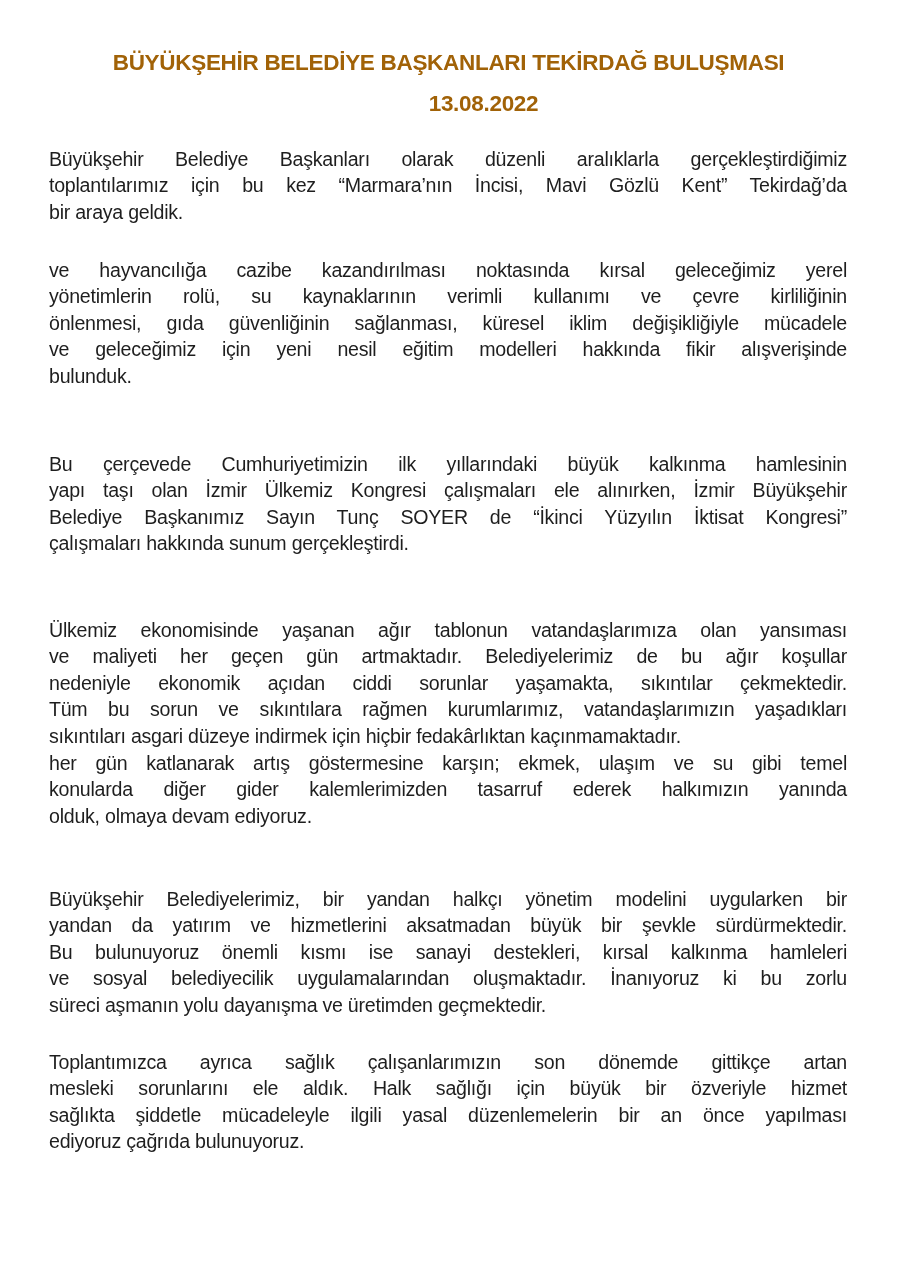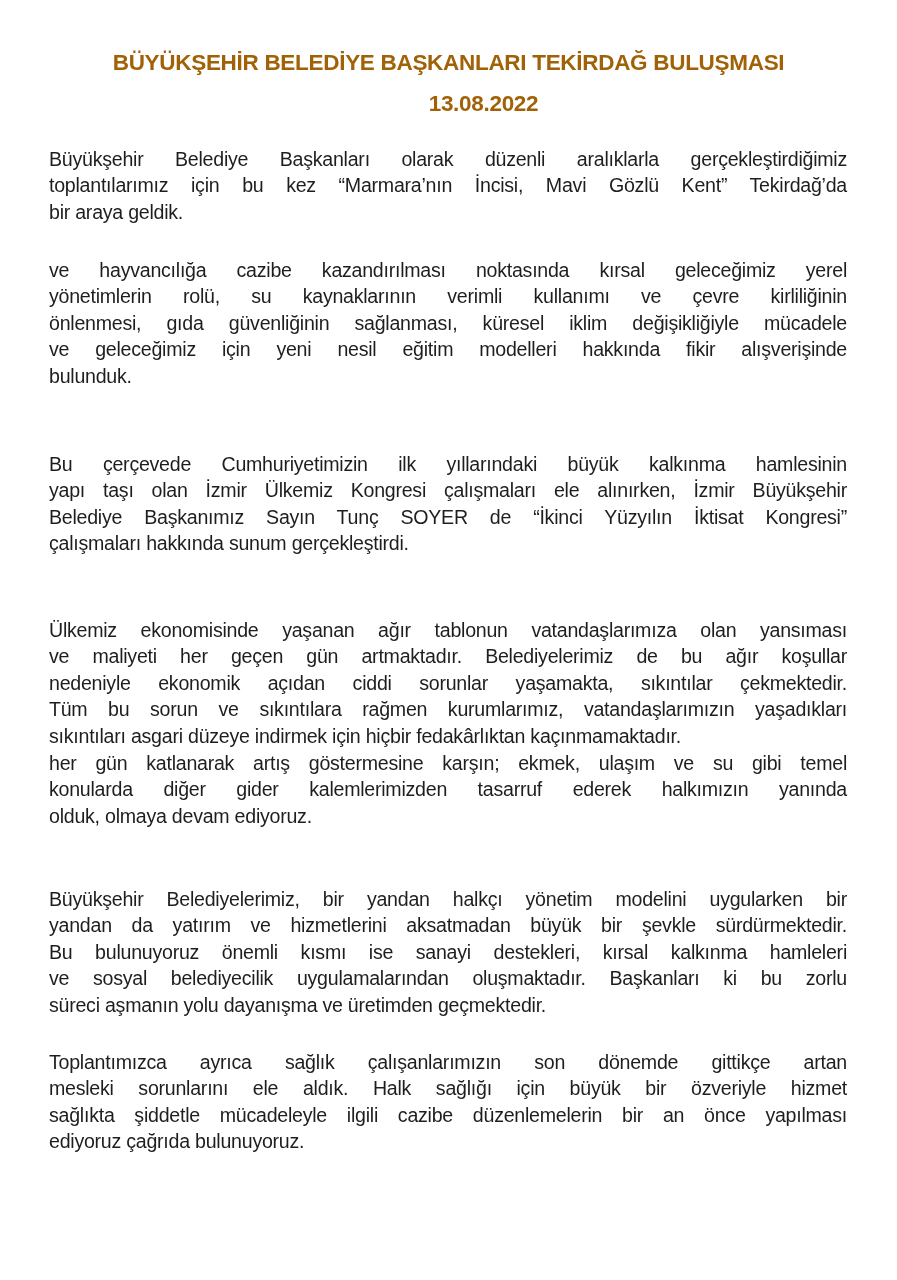--- a/index.html
+++ b/index.html
@@ -61,22 +61,22 @@
     </div>
   <div class="para p5">
       <span class="line">her gün katlanarak artış göstermesine karşın; ekmek, ulaşım ve su gibi temel</span>
       <span class="line">konularda diğer gider kalemlerimizden tasarruf ederek halkımızın yanında</span>
       <span class="line last">olduk, olmaya devam ediyoruz.</span>
     </div>
   <div class="para p6">
       <span class="line">Büyükşehir Belediyelerimiz, bir yandan halkçı yönetim modelini uygularken bir</span>
       <span class="line">yandan da yatırım ve hizmetlerini aksatmadan büyük bir şevkle sürdürmektedir.</span>
       <span class="line">Bu bulunuyoruz önemli kısmı ise sanayi destekleri, kırsal kalkınma hamleleri</span>
-      <span class="line">ve sosyal belediyecilik uygulamalarından oluşmaktadır. Başkanları ki bu zorlu</span>
+      <span class="line">ve sosyal belediyecilik uygulamalarından oluşmaktadır. İnanıyoruz ki bu zorlu</span>
       <span class="line last">süreci aşmanın yolu dayanışma ve üretimden geçmektedir.</span>
     </div>
   <div class="para p7">
       <span class="line">Toplantımızca ayrıca sağlık çalışanlarımızın son dönemde gittikçe artan</span>
       <span class="line">mesleki sorunlarını ele aldık. Halk sağlığı için büyük bir özveriyle hizmet</span>
-      <span class="line">sağlıkta şiddetle mücadeleyle ilgili cazibe düzenlemelerin bir an önce yapılması</span>
+      <span class="line">sağlıkta şiddetle mücadeleyle ilgili yasal düzenlemelerin bir an önce yapılması</span>
       <span class="line last">ediyoruz çağrıda bulunuyoruz.</span>
     </div>
 </div>
 
 </body></html>

